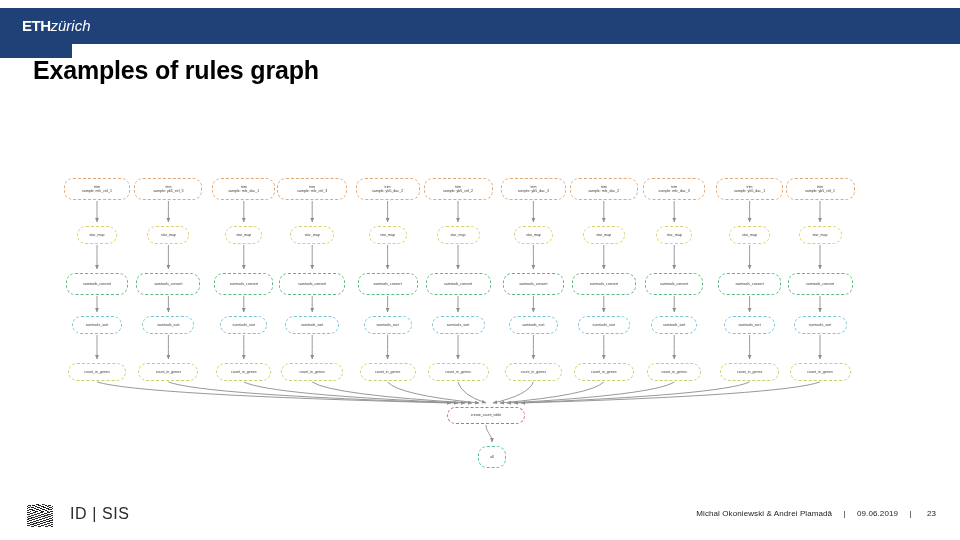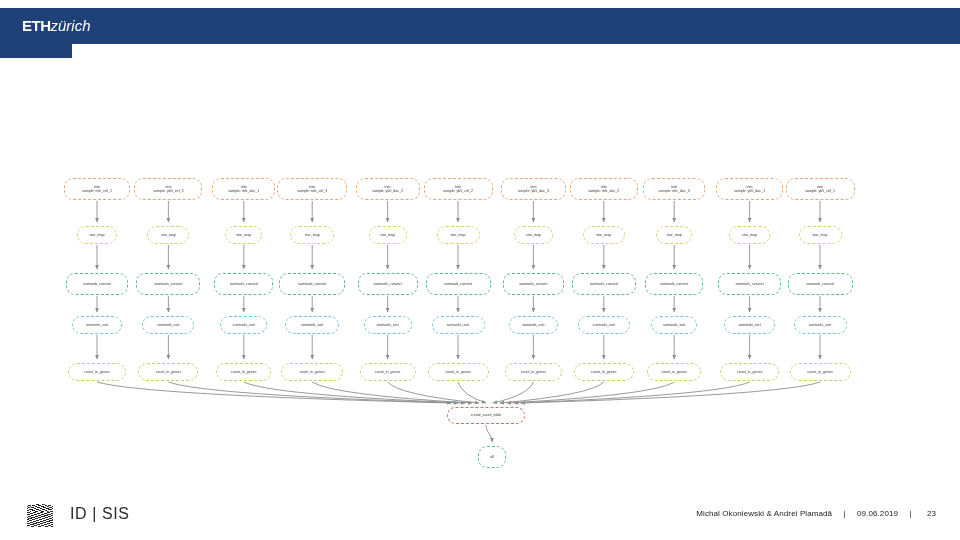--- a/index.html
+++ b/index.html
@@ -158,20 +158,21 @@
 </style>
 </head>
 <body>
 
 <div class="slide">
 
   <div class="header-band"></div>
   <div class="header-notch"></div>
   <div class="eth-logo"><span class="eth-bold">ETH</span><span class="eth-italic">zürich</span></div>
 
+  <div class="page-title">Examples of rules graph</div>
 
   <div class="graph">
     <svg id="graph-svg" width="960" height="340">
       <defs>
         <marker id="ah" markerWidth="6" markerHeight="6" refX="4.6" refY="2.2" orient="auto" markerUnits="strokeWidth">
           <path d="M0,0 L5,2.2 L0,4.4 z" fill="#8d8d8d"></path>
         </marker>
       </defs>
       <g id="edge-layer">
           <path d="M97,51 C97,60.45 97,62.55 97,72" fill="none" stroke="#8d8d8d" stroke-width="0.9" marker-end="url(#ah)"></path>

